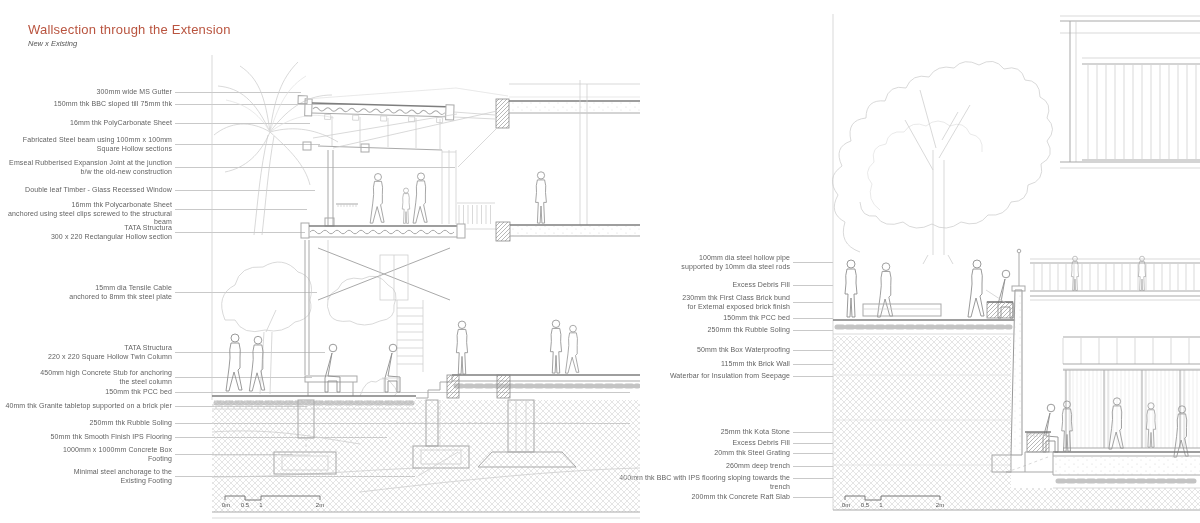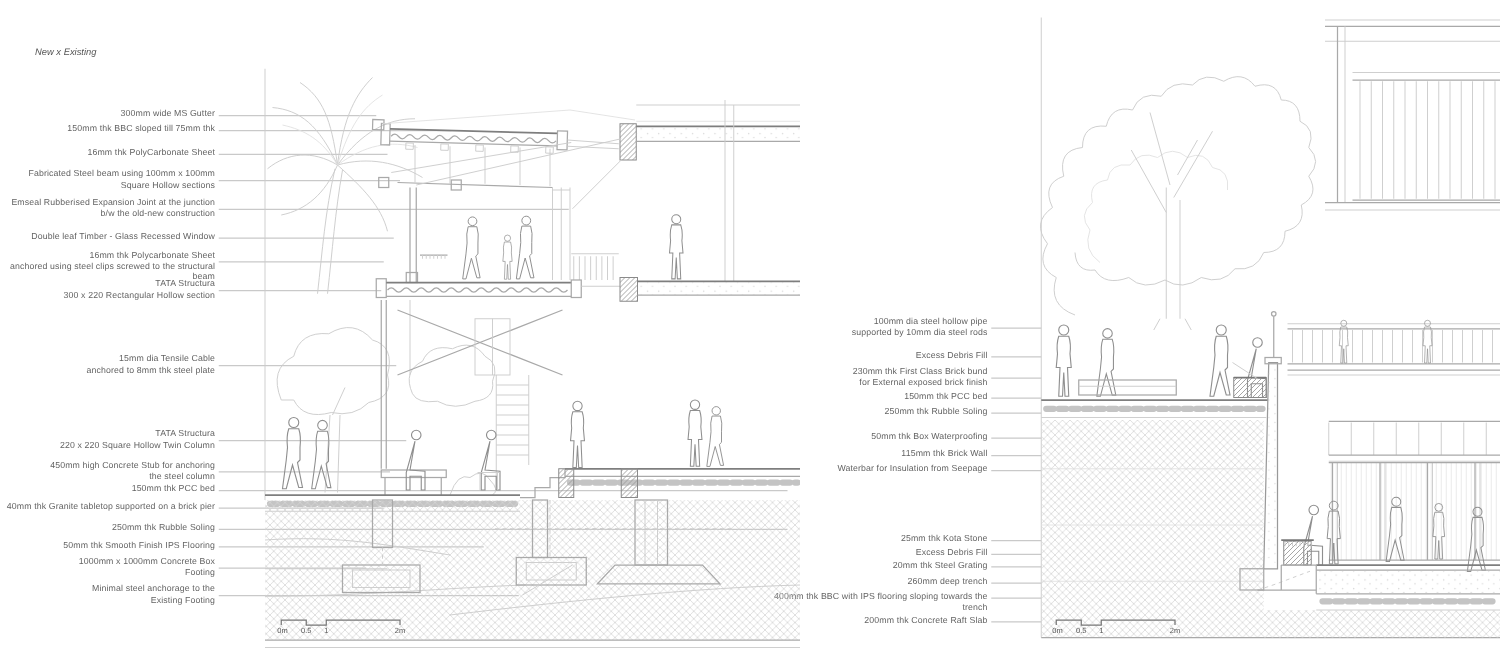--- a/index.html
+++ b/index.html
@@ -1,21 +1,21 @@
 <!DOCTYPE html>
 <html><head>
 <meta charset="utf-8">
 <style>
   html,body{margin:0;padding:0;background:#ffffff;}
   #canvas{position:relative;width:1200px;height:523px;background:#ffffff;overflow:hidden;
           font-family:"Liberation Sans",sans-serif;}
   
   .hdr{position:absolute;left:28px;top:22px;}
   .hdr .title{font-size:13px;letter-spacing:.2px;color:#b9543f;font-weight:500;}
-  .hdr .sub{font-size:7.5px;font-style:italic;color:#555;margin-top:15px;}
+  .hdr .sub{font-size:7.5px;font-style:italic;color:#555;margin-top:2px;}
   
   .ann{position:absolute;font-size:7px;line-height:8.5px;color:#636363;text-align:right;
        white-space:pre-line;letter-spacing:.1px;}
   .ann-l{left:0;width:172px;}
   .ann-r{left:600px;width:190px;}
   .ann .leader{position:absolute;left:calc(100% + 3px);top:var(--lt,4px);width:var(--lw,40px);
        height:1px;background:#c9c9c9;}
   
   .draw{position:absolute;top:0;height:523px;}
   #svgL{left:210px;width:430px;}
@@ -28,20 +28,21 @@
   svg .stone{stroke:#c4c4c4;fill:none;stroke-width:5;stroke-dasharray:6 4;stroke-linecap:round;}
   svg .dash{stroke-dasharray:3 3;}
   .tick{position:absolute;font-size:6px;color:#555;transform:translateX(-50%);}
 </style>
 </head>
 <body>
 
 <div id="canvas">
 
   <div class="hdr">
+    <div class="title">Wallsection through the Extension</div>
     <div class="sub">New x Existing</div>
   </div>
 
   <div class="ann ann-l" style="top:88px"><span>300mm wide MS Gutter</span><span class="leader" style="--lw:126px"></span></div>
   <div class="ann ann-l" style="top:100px"><span>150mm thk  BBC sloped till  75mm thk</span><span class="leader" style="--lw:186px"></span></div>
   <div class="ann ann-l" style="top:119px"><span>16mm thk PolyCarbonate Sheet</span><span class="leader" style="--lw:135px"></span></div>
   <div class="ann ann-l" style="top:136px"><span>Fabricated Steel beam using  100mm x 100mm
 Square Hollow sections</span><span class="leader" style="--lw:145px;--lt:8px"></span></div>
   <div class="ann ann-l" style="top:159px"><span>Emseal Rubberised Expansion Joint  at the junction
 b/w the old-new construction</span><span class="leader" style="--lw:280px;--lt:8px"></span></div>

